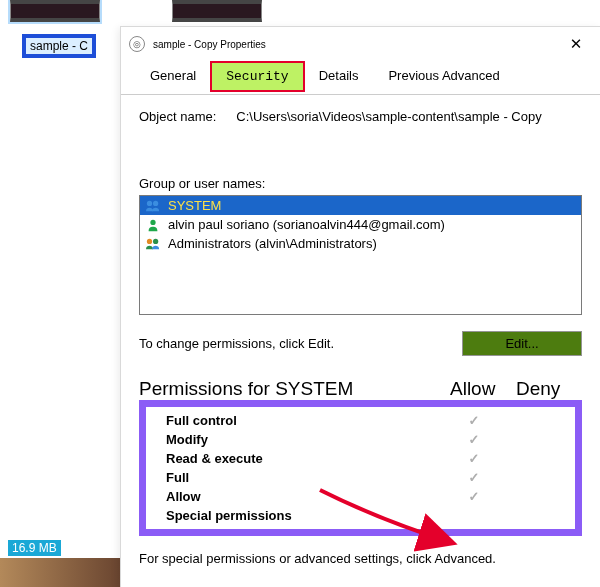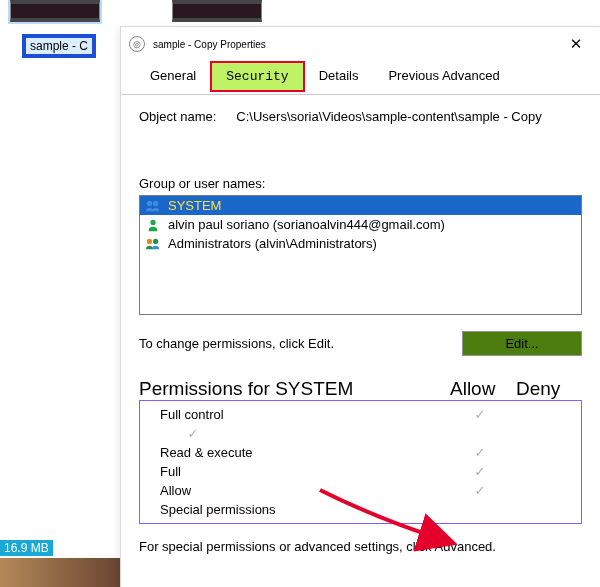--- a/index.html
+++ b/index.html
@@ -5,21 +5,21 @@
   * { box-sizing: border-box; font-family: "Segoe UI", Tahoma, sans-serif; }
   body { margin: 0; width: 600px; height: 587px; overflow: hidden; background: #fff; }
 
   
   .bg-thumbs { position: absolute; left: 0; top: 0; width: 600px; height: 587px; }
   .thumb-box { position: absolute; width: 90px; }
   .thumb { width: 90px; height: 22px; background: #2a1820; border: 1px solid #888; border-top: 4px solid #454545; border-bottom: 4px solid #454545; }
   .thumb-sel { outline: 2px solid #b6dcfb; background: #dbeeff; padding: 0; }
   .thumb-label { font-size: 12px; color: #000; text-align: center; margin-top: 6px; }
   .thumb-label.sel-bg { background: #dbeeff; border: 4px solid #1d4ed8; display: inline-block; padding: 1px 4px; margin-left: 10px; }
-  .size-label { position: absolute; left: 0; top: 540px; background: #1aa8d6; color: #fff; font-size: 12px; padding: 1px 4px; }
+  .size-label { position: absolute; left: 8px; top: 540px; background: #1aa8d6; color: #fff; font-size: 12px; padding: 1px 4px; }
   .bottom-img { position: absolute; left: 0; top: 558px; width: 120px; height: 30px; background: linear-gradient(90deg,#b3895a,#6a4530); }
 
   
   .dialog { position: absolute; left: 120px; top: 26px; width: 480px; height: 561px; background: #fff; border-left: 1px solid #d9d9d9; border-top: 1px solid #d9d9d9; box-shadow: -2px 2px 8px rgba(0,0,0,0.08); display: flex; flex-direction: column; }
   .titlebar { display: flex; align-items: center; height: 34px; padding: 0 4px 0 8px; }
   .titlebar .appicon { width: 16px; height: 16px; border-radius: 50%; border: 1px solid #888; display: flex; align-items: center; justify-content: center; font-size: 9px; color: #555; margin-right: 8px; }
   .titlebar .title { font-size: 10px; flex: 1; color: #000; }
   .titlebar .close { width: 40px; height: 30px; display: flex; align-items: center; justify-content: center; font-size: 15px; font-weight: 300; cursor: default; }
 
   .tabrow { display: flex; align-items: flex-start; height: 34px; padding-left: 14px; border-bottom: 1px solid #ccc; gap: 0; }
@@ -42,21 +42,21 @@
   .usericon svg { width: 18px; height: 14px; }
 
   .edit-row { display: flex; align-items: center; margin-top: 16px; gap: 10px; }
   .edit-row .txt { flex: 1; }
   .winbtn { border: 1px solid #949494; background: #4d7c0f; font-size: 13px; padding: 4px 10px; min-width: 120px; text-align: center; cursor: default; }
 
   .perm-header { display: flex; margin-top: 22px; font-size: 19px; }
   .perm-header .name { flex: 1; }
   .perm-header .col { width: 66px; }
 
-  .perm-box { border: 1px solid #8b5cf6; margin-top: 0; padding: 4px 0; }
+  .perm-box { border: 7px solid #8b5cf6; margin-top: 0; padding: 4px 0; font-weight: bold; }
   .perm-row { display: flex; align-items: center; font-size: 13px; padding: 2px 2px 2px 20px; }
   .perm-row .plabel { flex: 1; }
   .perm-row .chk { width: 66px; text-align: center; color: #aeaeae; font-size: 13px; }
 
   .adv-row { display: flex; align-items: flex-start; margin-top: 14px; gap: 10px; }
   .adv-row .txt { flex: 1; font-size: 13px; line-height: 1.35; }
 
   
   .arrow-svg { position: absolute; pointer-events: none; }
 </style>
@@ -147,20 +147,21 @@
       <span class="col">Deny</span>
     </div>
 
     <div class="perm-box">
       <div class="perm-row">
         <span class="plabel">Full control</span>
         <span class="chk">✓</span>
         <span class="chk"></span>
       </div>
       <div class="perm-row">
+        <span class="plabel">Modify</span>
         <span class="chk">✓</span>
         <span class="chk"></span>
       </div>
       <div class="perm-row">
         <span class="plabel">Read &amp; execute</span>
         <span class="chk">✓</span>
         <span class="chk"></span>
       </div>
       <div class="perm-row">
         <span class="plabel">Full</span>

